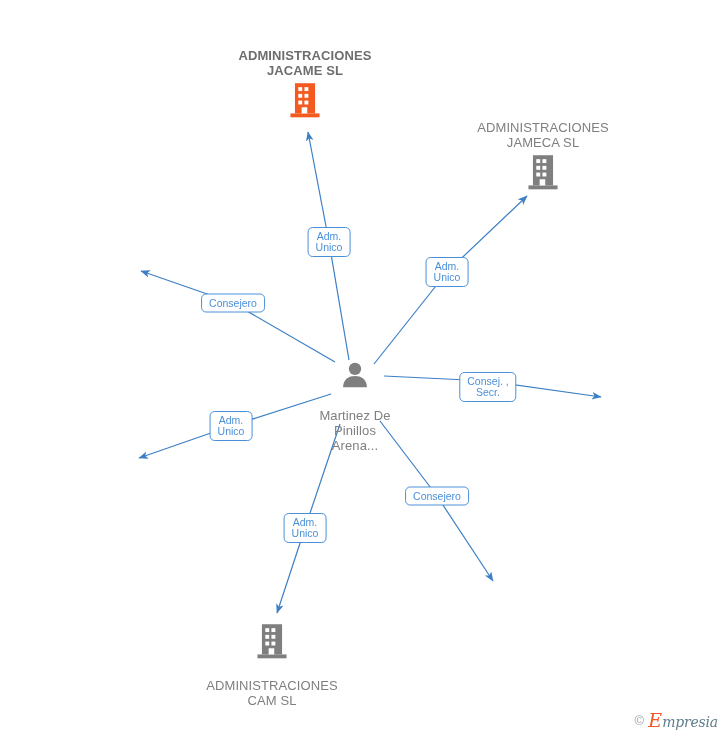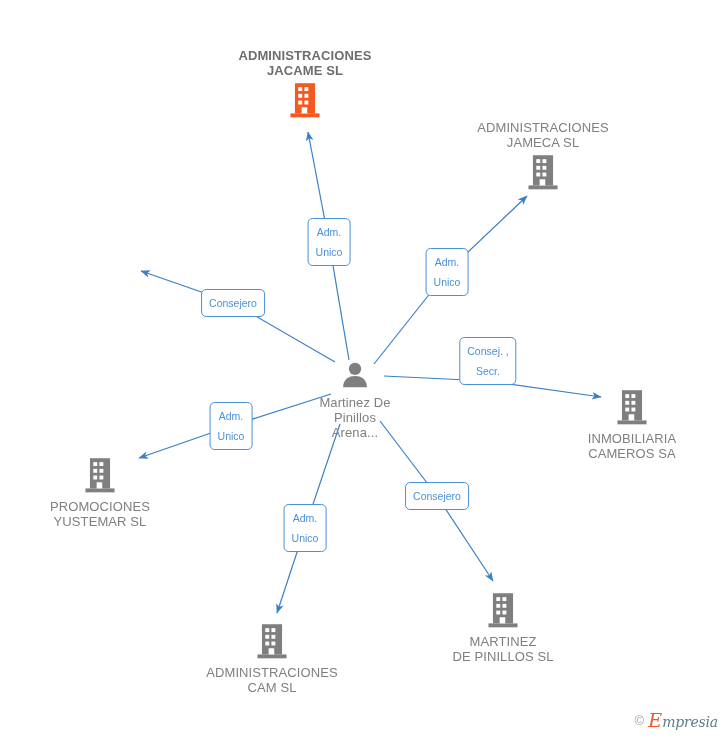--- a/index.html
+++ b/index.html
@@ -44,32 +44,32 @@
     white-space: pre-line;
   }
   .node-label.upper { font-weight: bold; color: #6e6e6e; }
   .node-icon {
     display: block;
     margin: 0 auto;
     width: 34px;
     height: 38px;
   }
   .node.label-top .node-label { margin-bottom: 3px; }
-  .node.label-bottom .node-label { margin-top: 5px; }
+  .node.label-bottom .node-label { margin-top: 18px; }
 
   
   .edge-label {
     position: absolute;
     z-index: 4;
     background: #ffffff;
     border: 1px solid #4a90d9;
     border-radius: 5px;
     color: #4a90d9;
     font-size: 10.5px;
-    line-height: 20px;
+    line-height: 11px;
     text-align: center;
     padding: 3px 7px;
     white-space: pre-line;
     box-sizing: border-box;
     transform: translate(-50%, -50%);
   }
 
   
   #watermark {
     position: absolute;
@@ -170,73 +170,22 @@
         <rect x="9" y="11.5" width="3.5" height="3.5" fill="#ffffff"></rect>
         <rect x="14.5" y="11.5" width="3.5" height="3.5" fill="#ffffff"></rect>
         <rect x="9" y="17.5" width="3.5" height="3.5" fill="#ffffff"></rect>
         <rect x="14.5" y="17.5" width="3.5" height="3.5" fill="#ffffff"></rect>
         <rect x="12" y="23.5" width="5" height="5.5" fill="#ffffff"></rect>
       </svg>
     </span>
   </div>
 
 
-  <div class="node label-bottom" style="left:632px; top:388px;">
-    <span>
-      <svg class="node-icon" viewBox="0 0 30 34" xmlns="http://www.w3.org/2000/svg">
-        <rect x="6" y="2" width="18" height="27" fill="#7f7f7f"></rect>
-        <rect x="2" y="29" width="26" height="3.5" fill="#7f7f7f"></rect>
-        <rect x="9" y="5.5" width="3.5" height="3.5" fill="#ffffff"></rect>
-        <rect x="14.5" y="5.5" width="3.5" height="3.5" fill="#ffffff"></rect>
-        <rect x="9" y="11.5" width="3.5" height="3.5" fill="#ffffff"></rect>
-        <rect x="14.5" y="11.5" width="3.5" height="3.5" fill="#ffffff"></rect>
-        <rect x="9" y="17.5" width="3.5" height="3.5" fill="#ffffff"></rect>
-        <rect x="14.5" y="17.5" width="3.5" height="3.5" fill="#ffffff"></rect>
-        <rect x="12" y="23.5" width="5" height="5.5" fill="#ffffff"></rect>
-      </svg>
-    </span>
-    <div class="node-label">INMOBILIARIA
-CAMEROS SA</div>
-  </div>
-
-  <div class="node label-bottom" style="left:100px; top:456px;">
-    <span>
-      <svg class="node-icon" viewBox="0 0 30 34" xmlns="http://www.w3.org/2000/svg">
-        <rect x="6" y="2" width="18" height="27" fill="#7f7f7f"></rect>
-        <rect x="2" y="29" width="26" height="3.5" fill="#7f7f7f"></rect>
-        <rect x="9" y="5.5" width="3.5" height="3.5" fill="#ffffff"></rect>
-        <rect x="14.5" y="5.5" width="3.5" height="3.5" fill="#ffffff"></rect>
-        <rect x="9" y="11.5" width="3.5" height="3.5" fill="#ffffff"></rect>
-        <rect x="14.5" y="11.5" width="3.5" height="3.5" fill="#ffffff"></rect>
-        <rect x="9" y="17.5" width="3.5" height="3.5" fill="#ffffff"></rect>
-        <rect x="14.5" y="17.5" width="3.5" height="3.5" fill="#ffffff"></rect>
-        <rect x="12" y="23.5" width="5" height="5.5" fill="#ffffff"></rect>
-      </svg>
-    </span>
-    <div class="node-label">PROMOCIONES
-YUSTEMAR SL</div>
-  </div>
-
-  <div class="node label-bottom" style="left:503px; top:591px;">
-    <span>
-      <svg class="node-icon" viewBox="0 0 30 34" xmlns="http://www.w3.org/2000/svg">
-        <rect x="6" y="2" width="18" height="27" fill="#7f7f7f"></rect>
-        <rect x="2" y="29" width="26" height="3.5" fill="#7f7f7f"></rect>
-        <rect x="9" y="5.5" width="3.5" height="3.5" fill="#ffffff"></rect>
-        <rect x="14.5" y="5.5" width="3.5" height="3.5" fill="#ffffff"></rect>
-        <rect x="9" y="11.5" width="3.5" height="3.5" fill="#ffffff"></rect>
-        <rect x="14.5" y="11.5" width="3.5" height="3.5" fill="#ffffff"></rect>
-        <rect x="9" y="17.5" width="3.5" height="3.5" fill="#ffffff"></rect>
-        <rect x="14.5" y="17.5" width="3.5" height="3.5" fill="#ffffff"></rect>
-        <rect x="12" y="23.5" width="5" height="5.5" fill="#ffffff"></rect>
-      </svg>
-    </span>
-    <div class="node-label">MARTINEZ
-DE PINILLOS  SL</div>
-  </div>
+
+
 
   <div class="node label-bottom" style="left:272px; top:622px;">
     <span>
       <svg class="node-icon" viewBox="0 0 30 34" xmlns="http://www.w3.org/2000/svg">
         <rect x="6" y="2" width="18" height="27" fill="#7f7f7f"></rect>
         <rect x="2" y="29" width="26" height="3.5" fill="#7f7f7f"></rect>
         <rect x="9" y="5.5" width="3.5" height="3.5" fill="#ffffff"></rect>
         <rect x="14.5" y="5.5" width="3.5" height="3.5" fill="#ffffff"></rect>
         <rect x="9" y="11.5" width="3.5" height="3.5" fill="#ffffff"></rect>
         <rect x="14.5" y="11.5" width="3.5" height="3.5" fill="#ffffff"></rect>
@@ -247,21 +196,21 @@
     </span>
     <div class="node-label">ADMINISTRACIONES
 CAM  SL</div>
   </div>
 
   <div class="edge-label" style="left:329px; top:242px;">Adm.
 Unico</div>
   <div class="edge-label" style="left:447px; top:272px;">Adm.
 Unico</div>
   <div class="edge-label" style="left:233px; top:303px;">Consejero</div>
-  <div class="edge-label" style="left:488px; top:361px;">Consej. ,
+  <div class="edge-label" style="left:488px; top:387px;">Consej. ,
 Secr.</div>
   <div class="edge-label" style="left:231px; top:426px;">Adm.
 Unico</div>
   <div class="edge-label" style="left:437px; top:496px;">Consejero</div>
   <div class="edge-label" style="left:305px; top:528px;">Adm.
 Unico</div>
 
   <div id="watermark">
     <span class="copy">©</span>
     <span class="brand-e">E</span><span class="brand-rest">mpresia</span>

